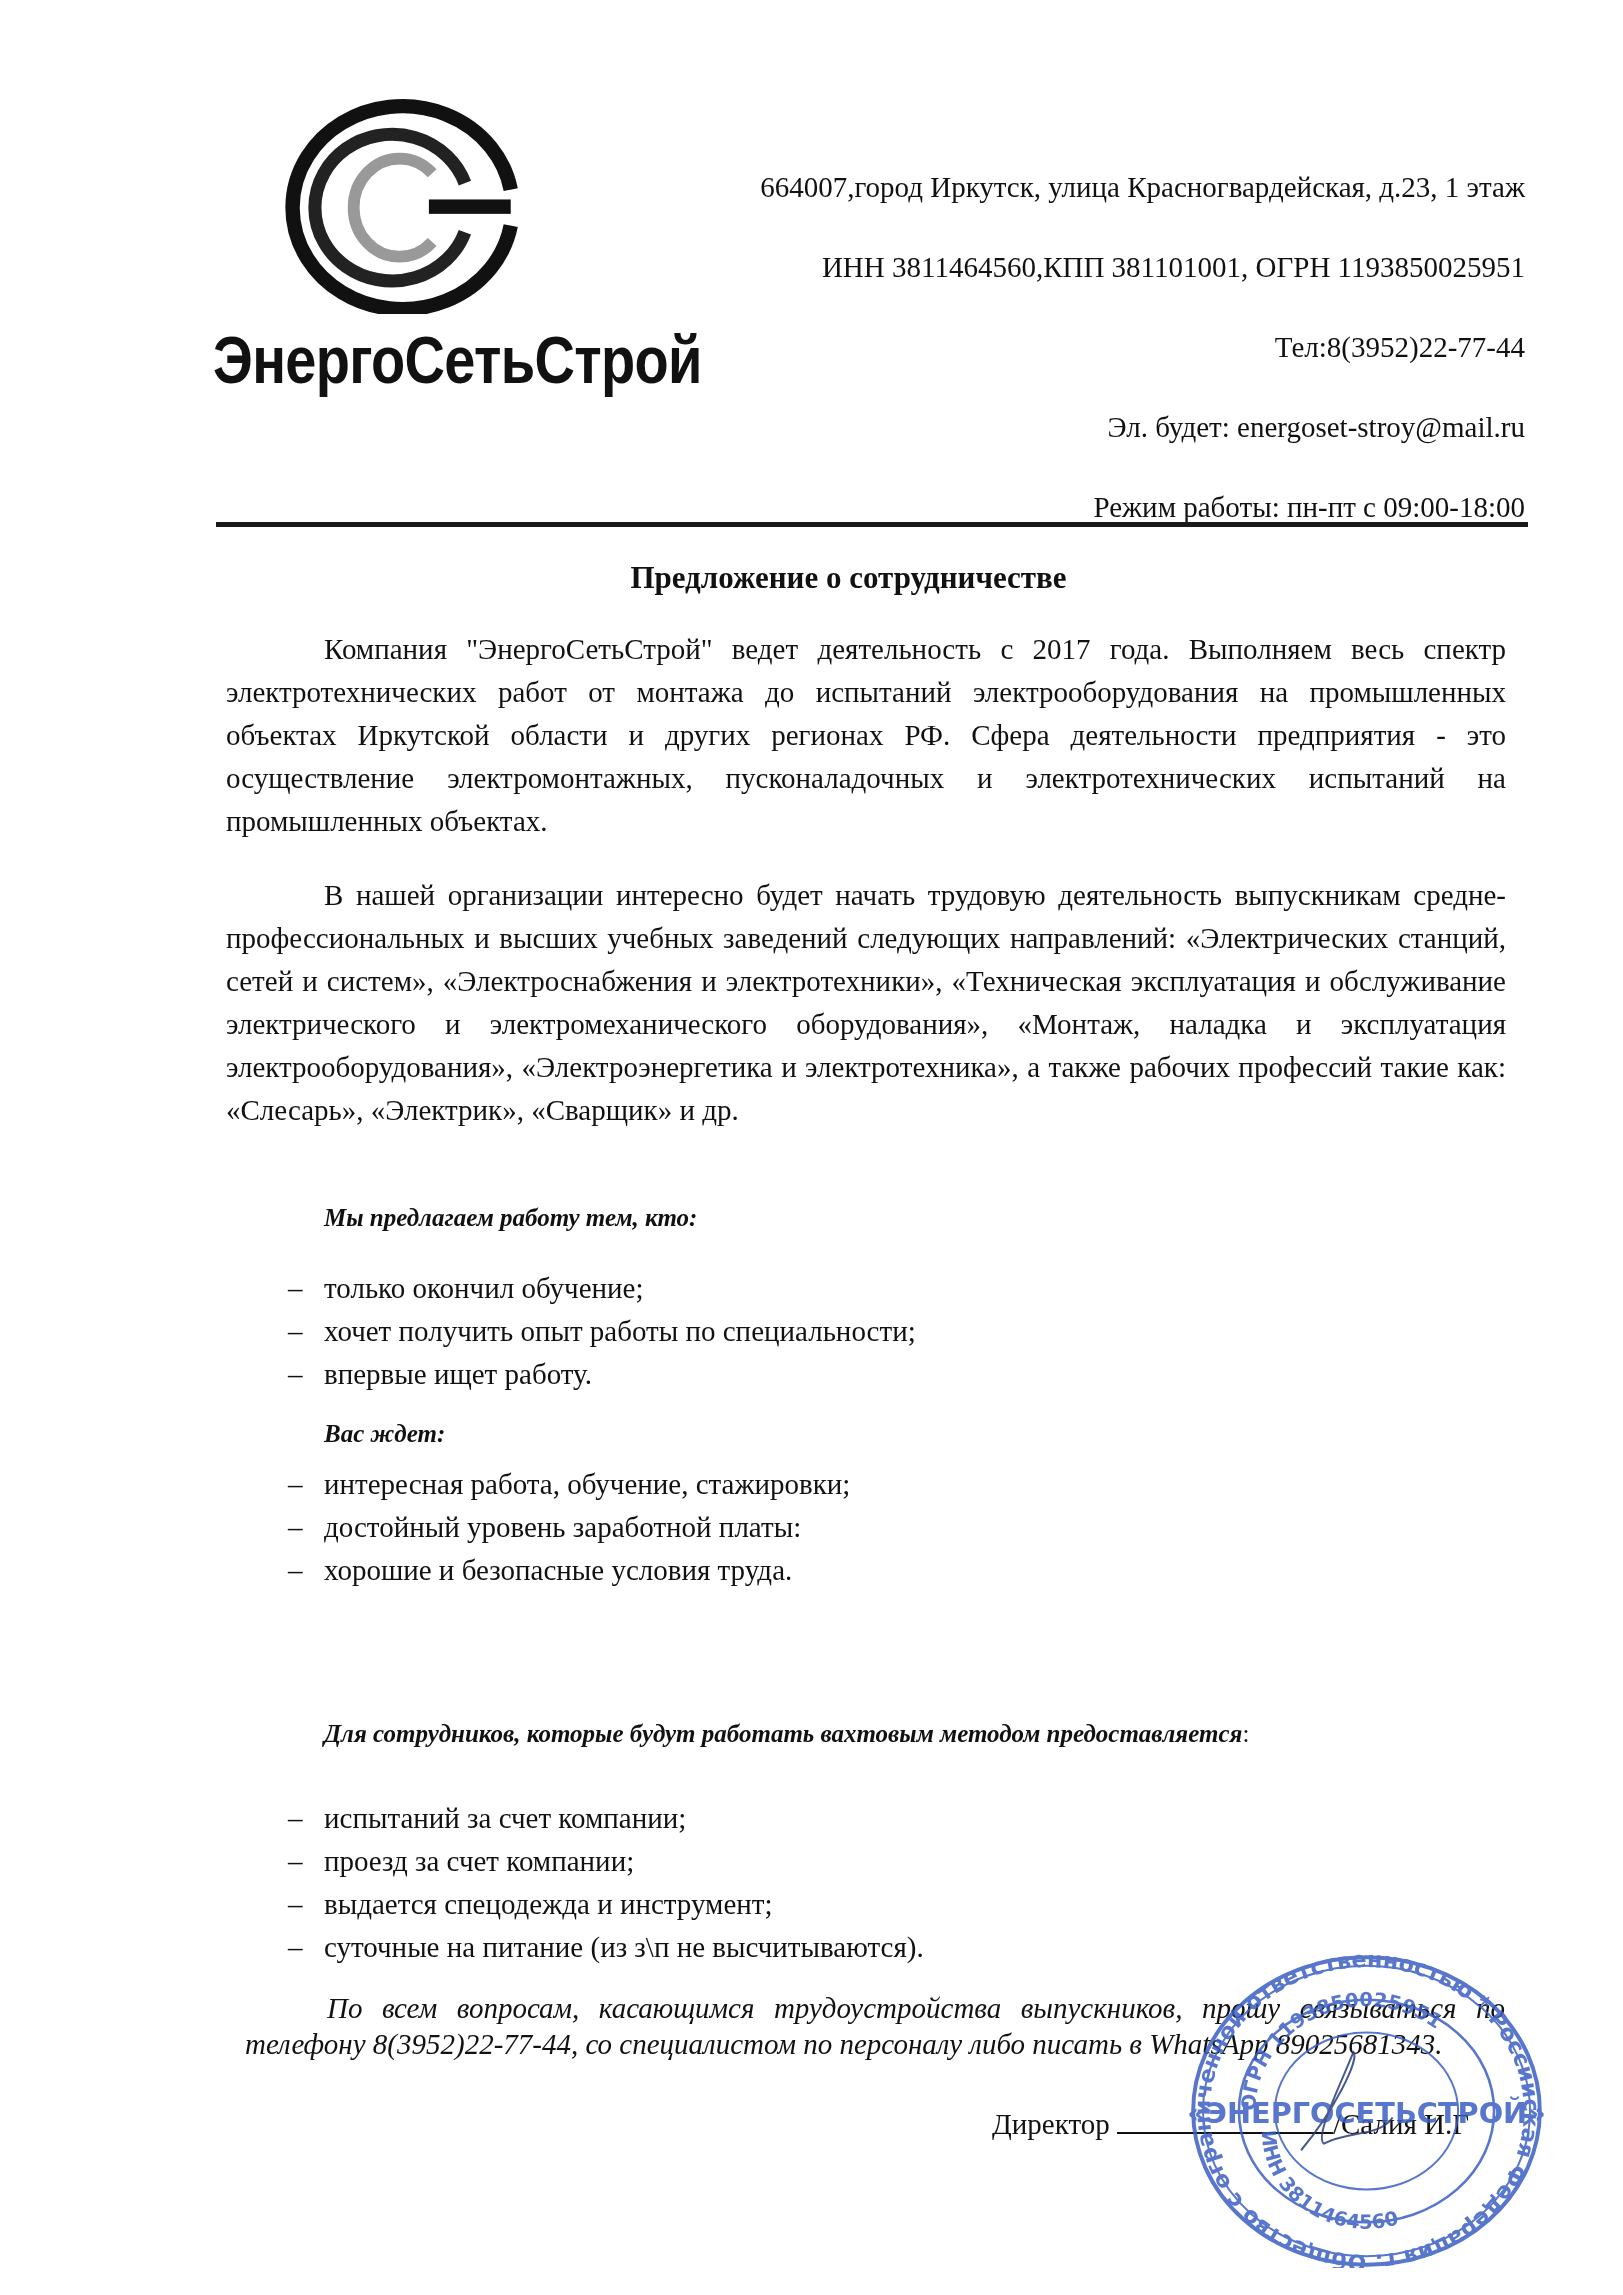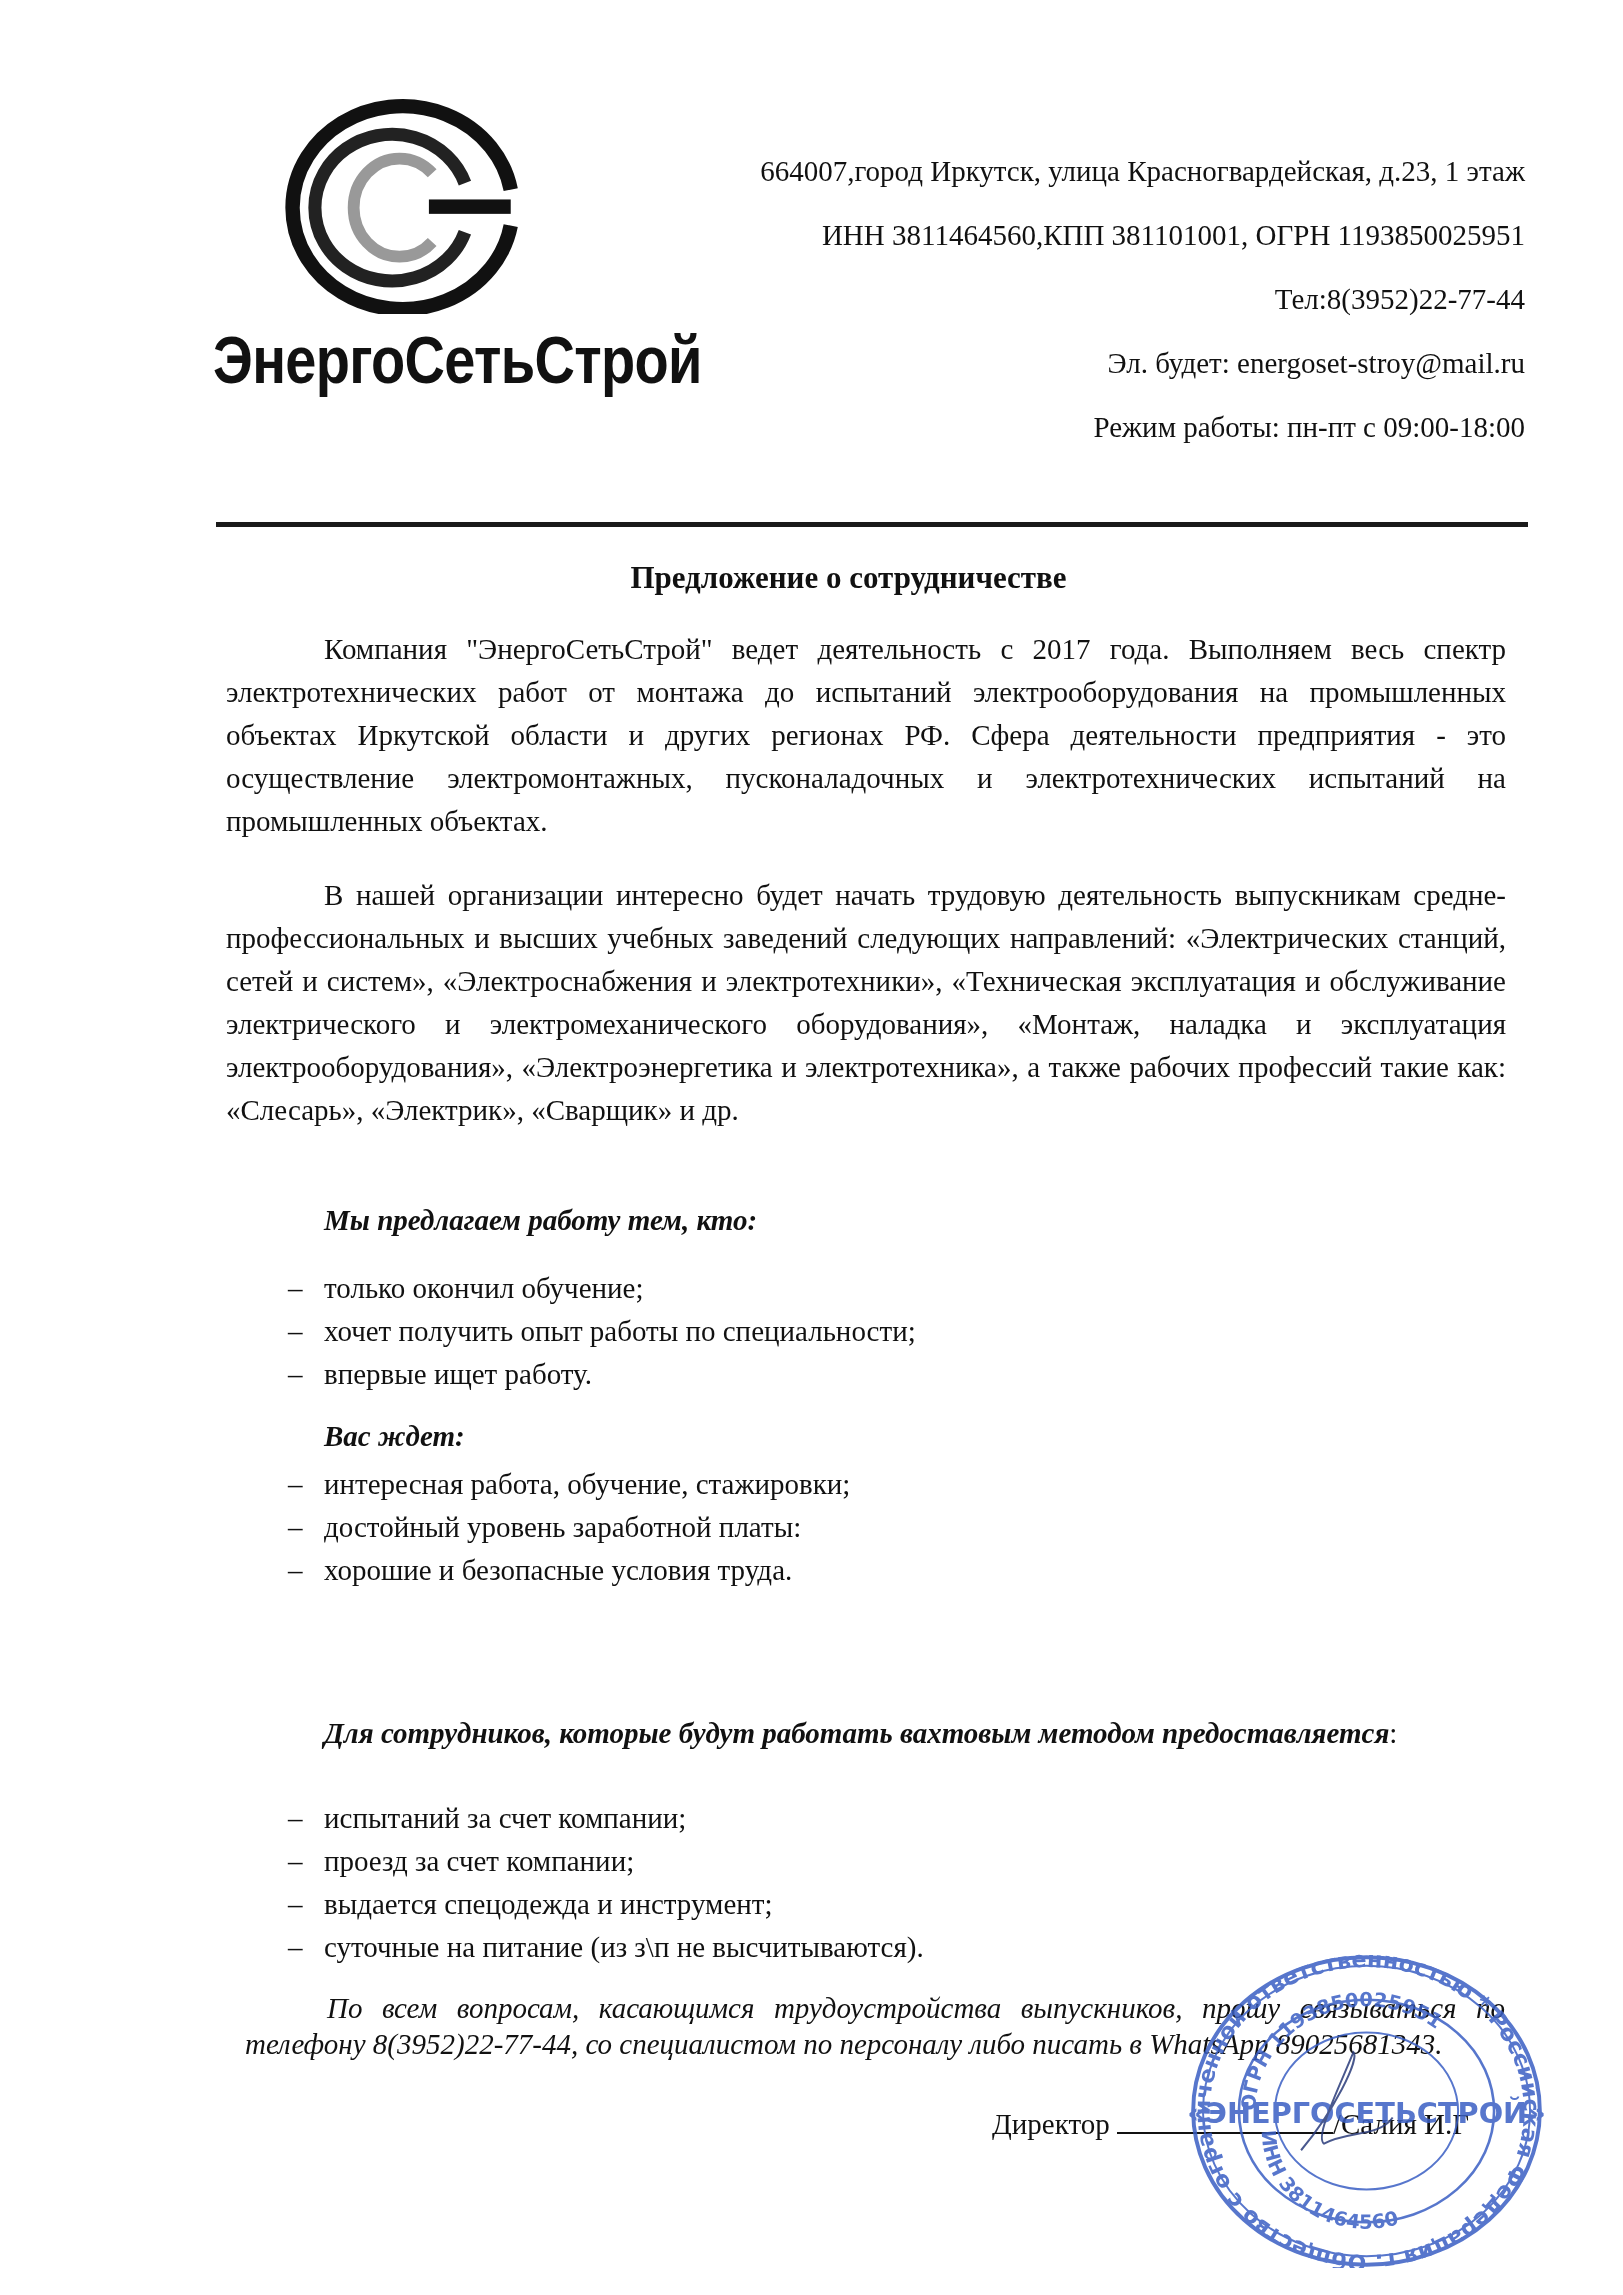--- a/index.html
+++ b/index.html
@@ -12,35 +12,35 @@
     .logo-text {
       position: absolute; left: 0; top: 223px; width: 393px; text-align: center;
       font-family: "Liberation Sans", "DejaVu Sans", sans-serif; font-weight: 900;
       font-size: 56px; letter-spacing: -0.7px; color: #111; transform: scaleY(1.2);
       transform-origin: top left;
     }
     .contacts {
       position: absolute; right: 98px; top: 157px; text-align: right;
       font-size: 29px; line-height: 1;
     }
-    .contacts div { height: 64px; }
+    .contacts div { height: 64px; margin-top: 16px; }
     .rule { position: absolute; left: 216px; width: 1312px; top: 522px; height: 4.6px; background: #1a1a1a; }
     .title {
       position: absolute; left: 0; width: 1623px; top: 560px; text-align: center;
       font-size: 31px; font-weight: bold; margin-left: 37px;
     }
     .text-block {
       position: absolute; left: 226px; width: 1280px; font-size: 29px;
       line-height: 43px; text-align: justify; text-align-last: left;
     }
     .indent { text-indent: 98px; }
     .p1 { top: 628px; }
     .p2 { top: 874px; }
     .subhead {
-      position: absolute; left: 324px; font-size: 29px; font-style: italic; font-weight: bold;
+      position: absolute; left: 324px; font-size: 25px; font-style: italic; font-weight: bold;
     }
     .list { position: absolute; left: 288px; font-size: 29px; line-height: 43px; margin: 0; padding: 0; list-style: none; }
     .list li { position: relative; padding-left: 36px; }
     .list li::before { content: "–"; position: absolute; left: 0; }
     .closing {
       position: absolute; left: 245px; width: 1260px; top: 1990px; font-size: 29px;
       font-style: italic; line-height: 36px; text-align: justify; text-align-last: left;
       text-indent: 82px;
     }
     .signature {

